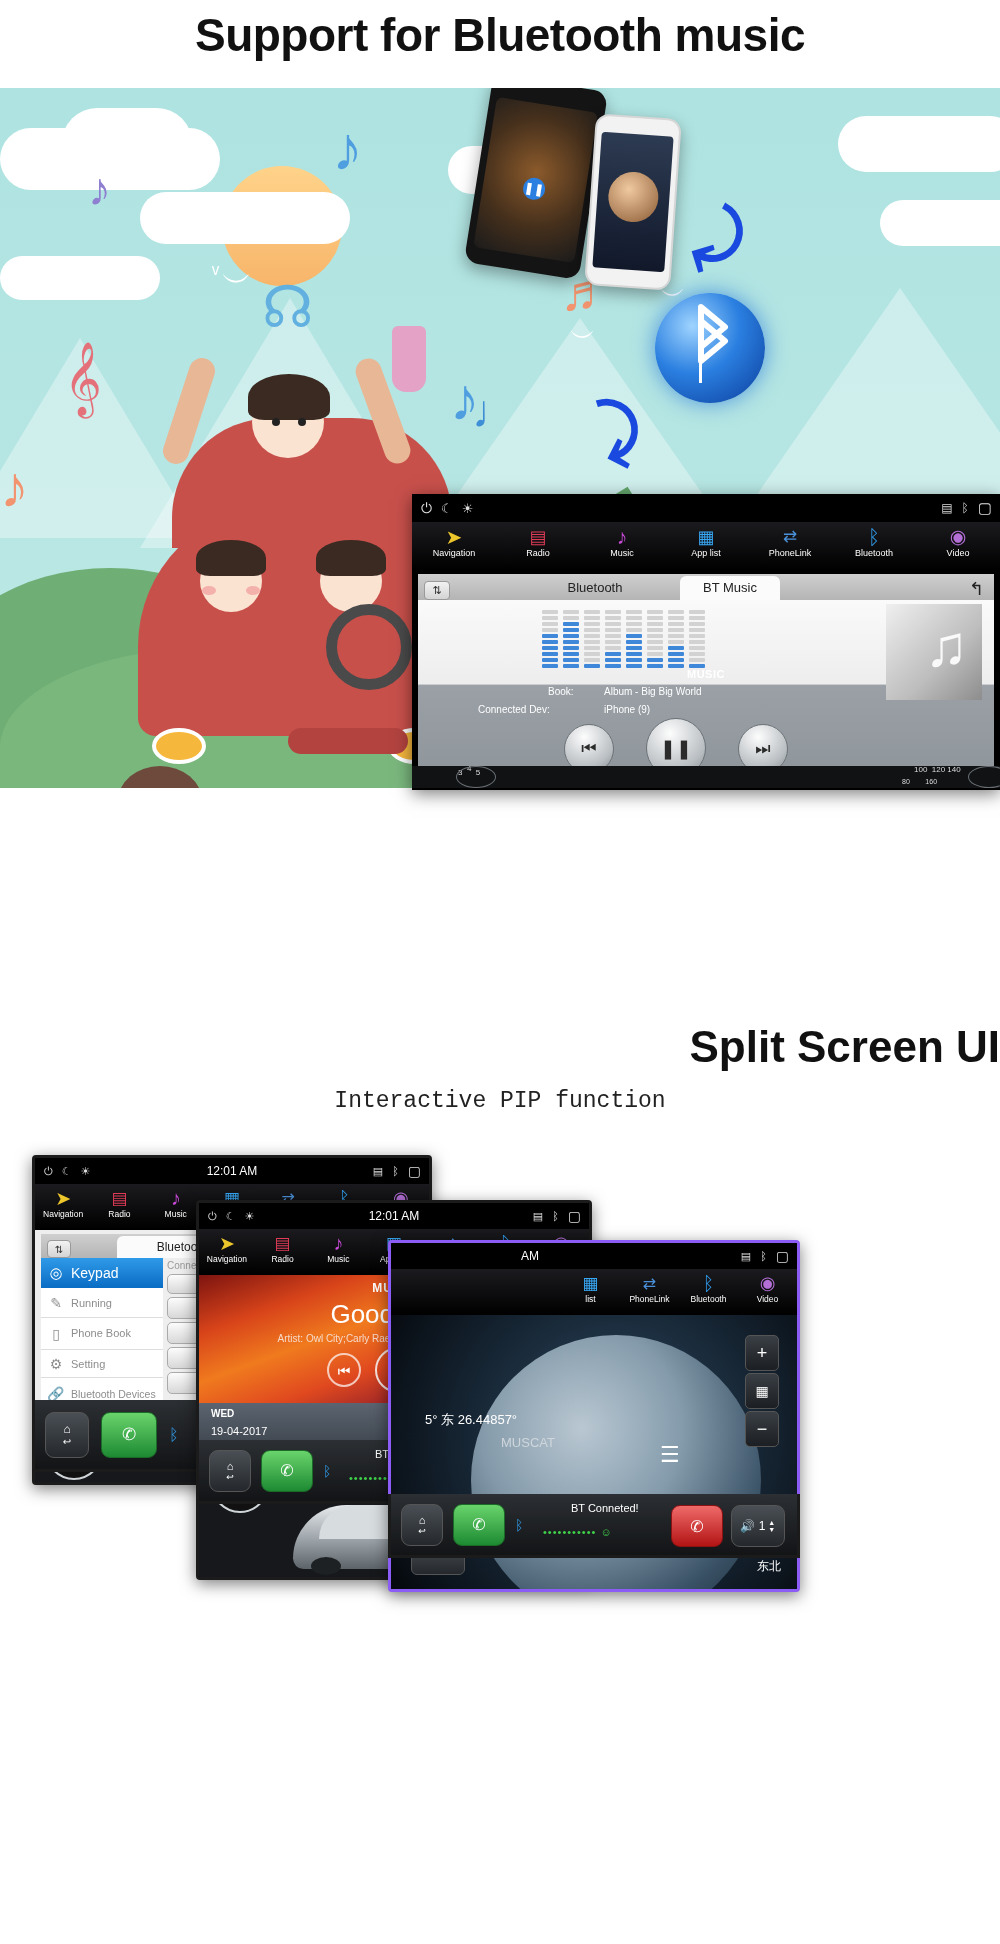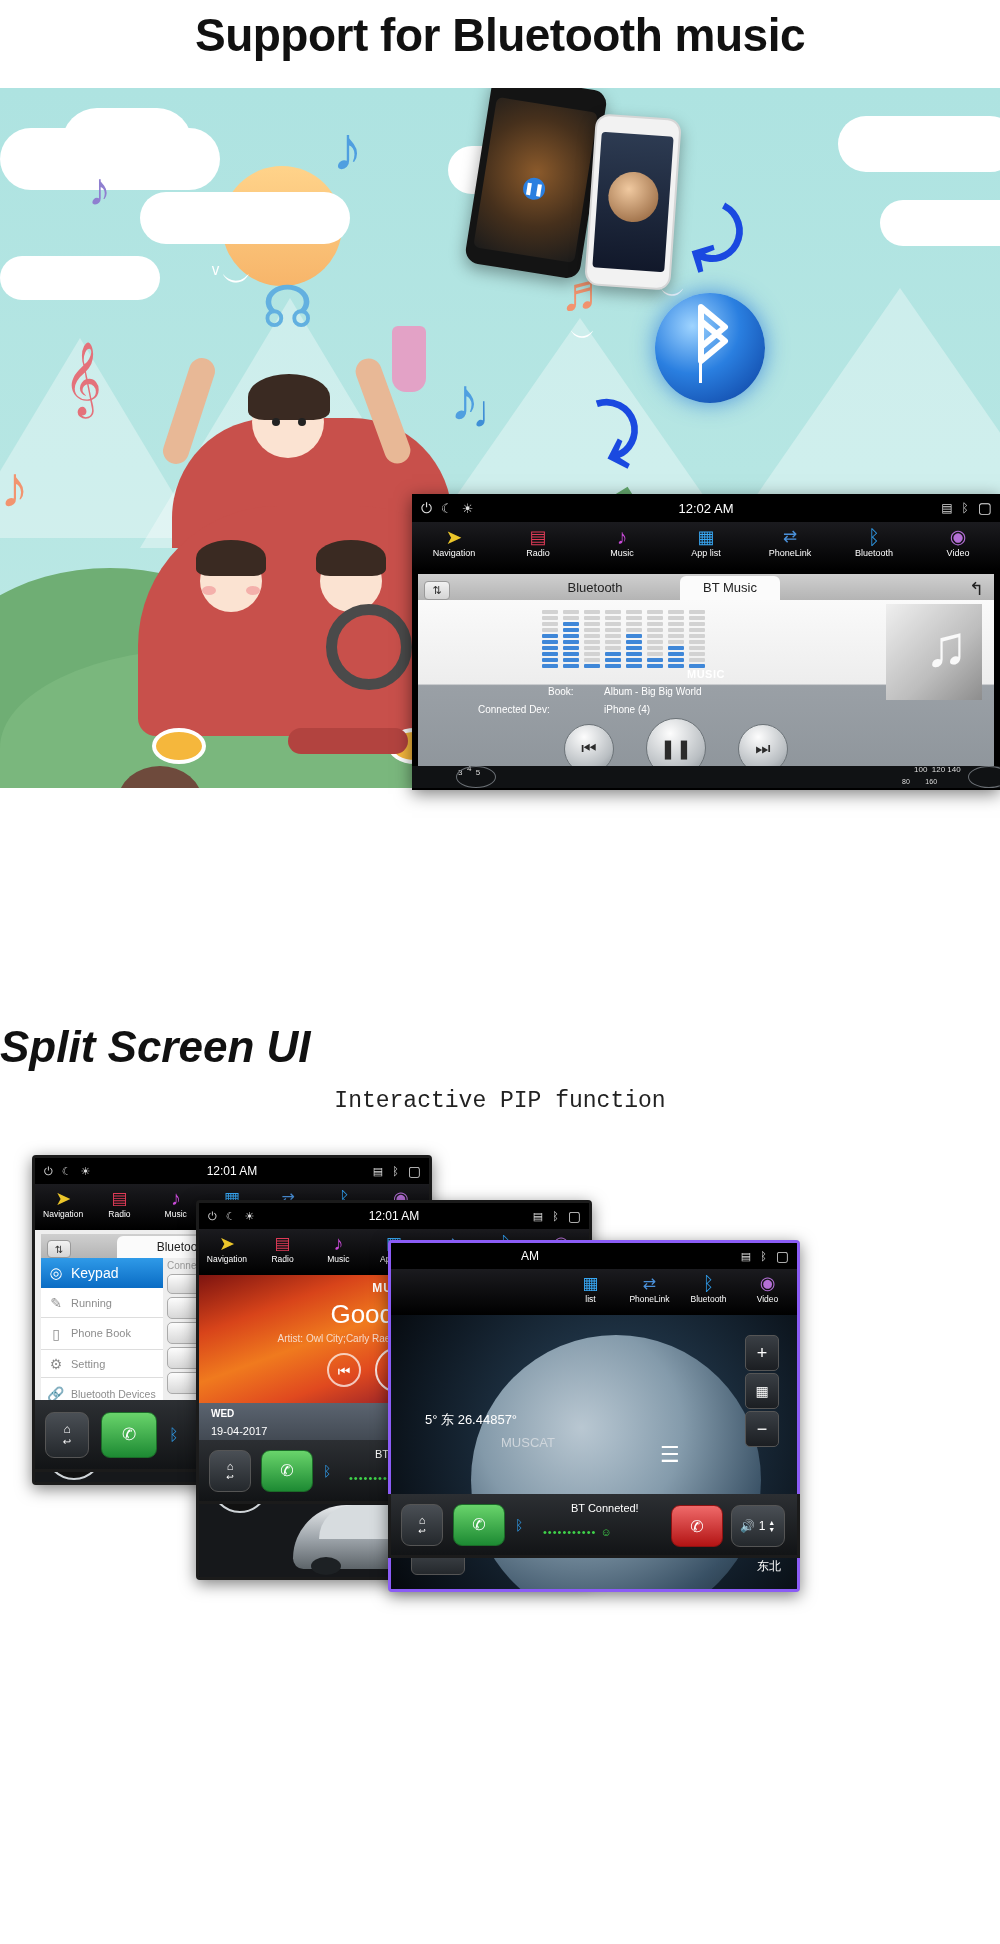--- a/index.html
+++ b/index.html
@@ -202,21 +202,20 @@
 
 </div>
 
 <div class="hu" id="hu1" style="left:412px;top:494px;width:588px;height:296px;">
   <div class="hu-status" style="height:28px;font-size:12px;">
     <div class="left">
       <span style="font-size:14px;">⏻</span>
       <span style="font-size:13px;">☾</span>
       <span style="font-size:13px;">☀</span>
     </div>
-    <div class="clock" style="font-size:13px;">12:02 AM</div>
     <div class="right">
       <span style="font-size:12px;">▤</span>
       <span style="font-size:12px;">ᛒ</span>
       <span style="font-size:15px;">▢</span>
     </div>
   </div>
   <div class="hu-apps" style="height:48px;padding-top:4px;">
     <div class="hu-app">
       <span class="ic" style="color:#ecc62a;font-size:20px;line-height:22px;">➤</span>
       <span class="lb" style="font-size:9px;">Navigation</span>
@@ -359,39 +358,39 @@
             <div class="eqseg"></div>
             <div class="eqseg"></div>
         </div>
       </div>
 
       <div style="position:absolute;left:0;right:0;top:68px;text-align:center;color:#fff;font-size:11px;font-weight:700;letter-spacing:.5px;">MUSIC</div>
 
       <div class="trackline" style="left:130px;top:86px;">Book:</div>
       <div class="trackline" style="left:186px;top:86px;">Album - Big Big World</div>
       <div class="trackline" style="left:60px;top:104px;text-align:center;">Connected Dev:</div>
-      <div class="trackline" style="left:186px;top:104px;">iPhone (4)</div>
+      <div class="trackline" style="left:186px;top:104px;">iPhone (9)</div>
 
       <div class="ctlbtn" style="left:146px;top:124px;width:50px;height:50px;font-size:17px;">⏮</div>
       <div class="ctlbtn" style="left:228px;top:118px;width:60px;height:60px;font-size:19px;">❚❚</div>
       <div class="ctlbtn" style="left:320px;top:124px;width:50px;height:50px;font-size:17px;">⏭</div>
       <div style="position:absolute;left:6px;bottom:4px;color:#bbb;font-size:11px;">▣</div>
     </div>
   </div>
 </div>
 
 <div style="position:absolute;left:412px;top:766px;width:588px;height:22px;background:#101214;overflow:hidden;">
   <div style="position:absolute;left:46px;top:2px;color:#ddd;font-size:8px;">3&nbsp;&nbsp;<span style="position:relative;top:-4px;">4</span>&nbsp;&nbsp;5</div>
   <div style="position:absolute;left:502px;top:2px;color:#ddd;font-size:8px;"><span style="position:relative;top:-3px;">100&nbsp;&nbsp;120&nbsp;140</span></div>
   <div style="position:absolute;left:490px;top:12px;color:#ddd;font-size:7px;">80&nbsp;&nbsp;&nbsp;&nbsp;&nbsp;&nbsp;&nbsp;&nbsp;160</div>
   <div style="position:absolute;left:556px;top:0px;width:42px;height:22px;border:1px solid #6a6f74;border-radius:50%;"></div>
   <div style="position:absolute;left:44px;top:0px;width:40px;height:22px;border:1px solid #6a6f74;border-radius:50%;"></div>
 </div>
 
-<div style="position:absolute;left:0;top:1022px;width:1000px;text-align:left;font-size:44px;font-weight:700;color:#111;font-style:italic;">Split Screen UI</div>
+<div style="position:absolute;left:0;top:1022px;width:1000px;text-align:right;font-size:44px;font-weight:700;color:#111;">Split Screen UI</div>
 <div style="position:absolute;left:0;top:1088px;width:1000px;text-align:center;font-size:23px;color:#222;font-family:'Liberation Mono',monospace;">Interactive PIP function</div>
 
 <div class="hu" style="left:32px;top:1155px;width:400px;height:330px;border:3px solid #1b1b1b;border-radius:4px;">
   <div class="hu-status" style="height:26px;font-size:11px;">
     <div class="left">
       <span>⏻</span>
       <span>☾</span>
       <span>☀</span>
     </div>
     <div class="clock" style="font-size:12px;">12:01 AM</div>

